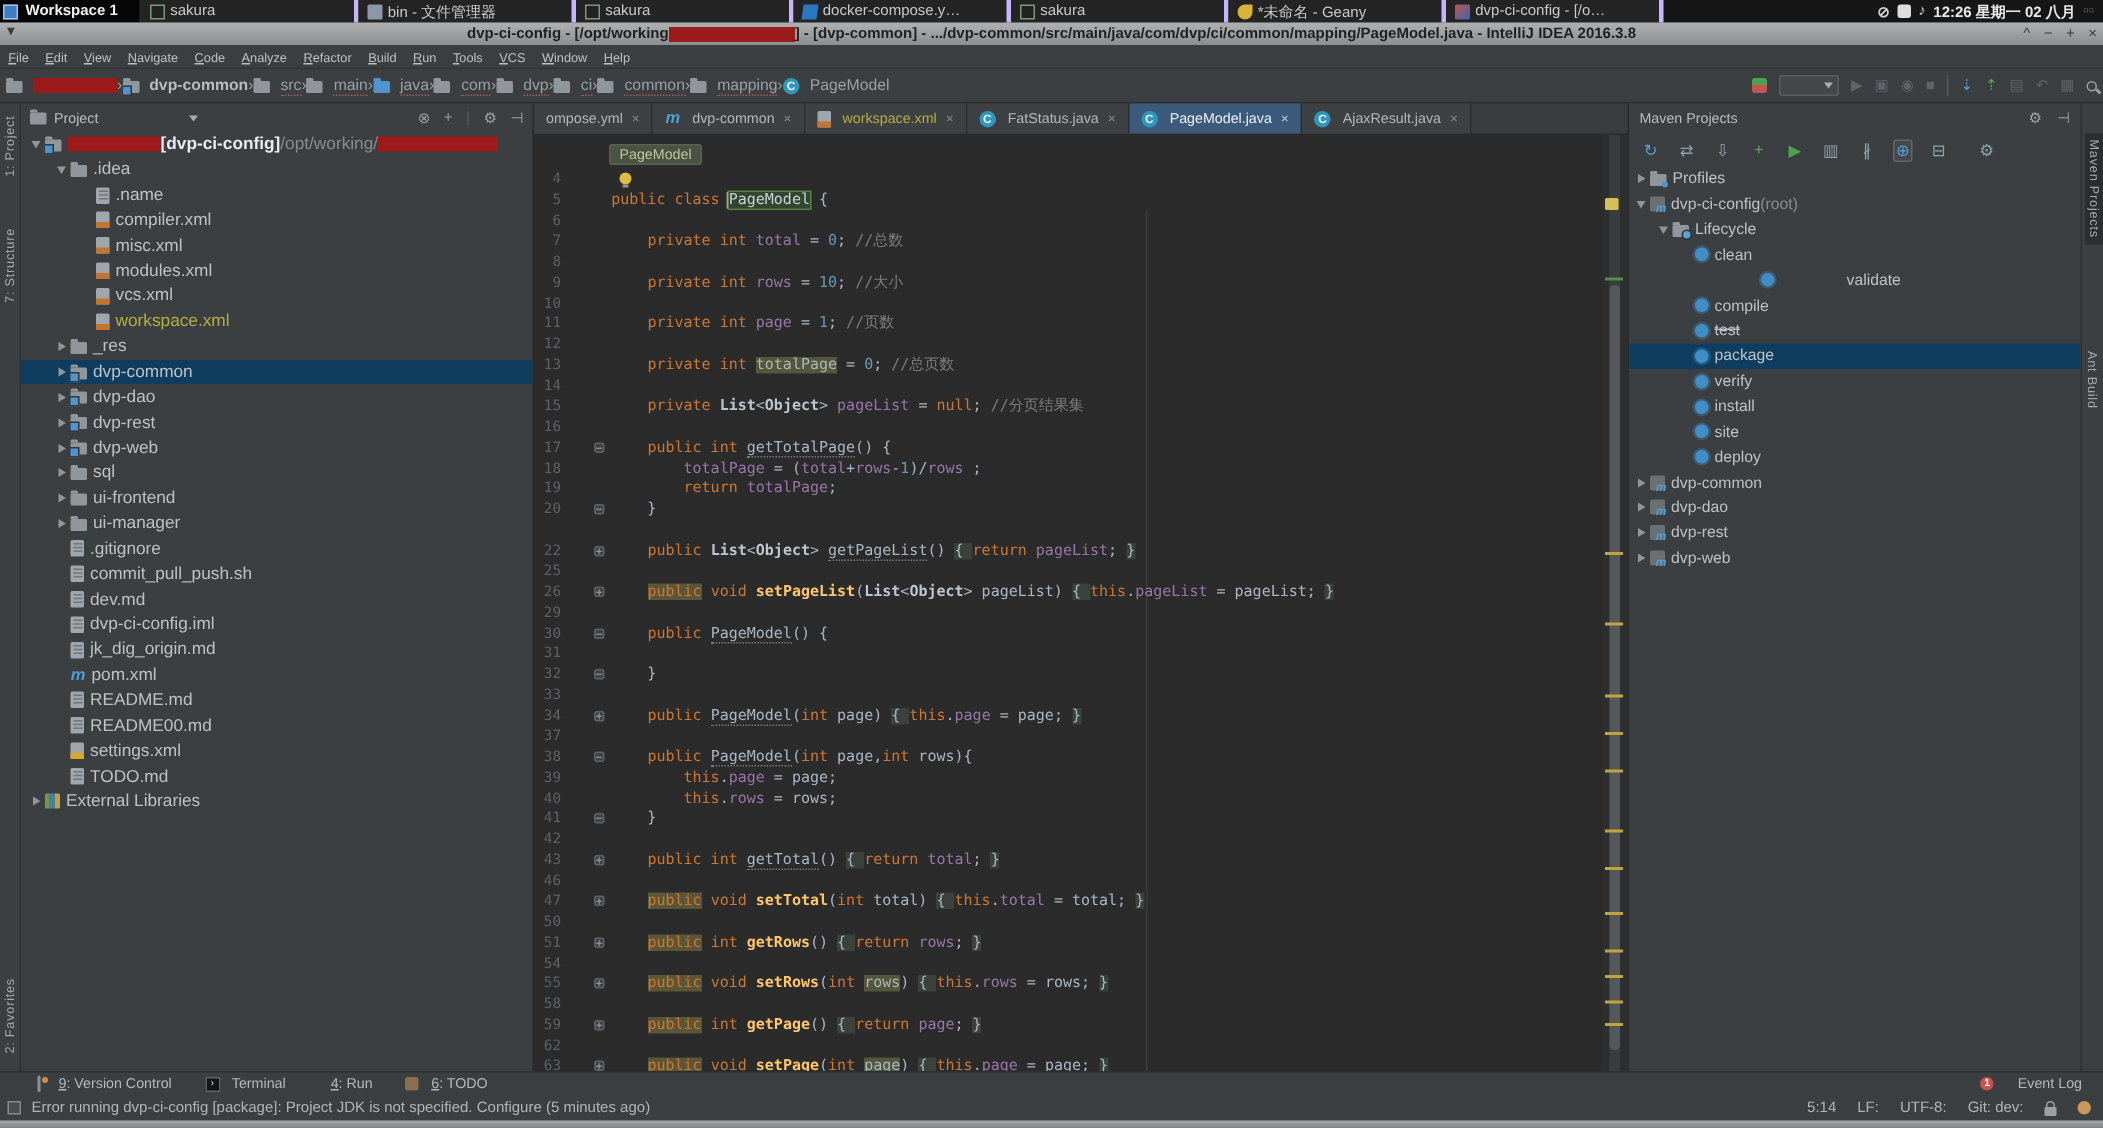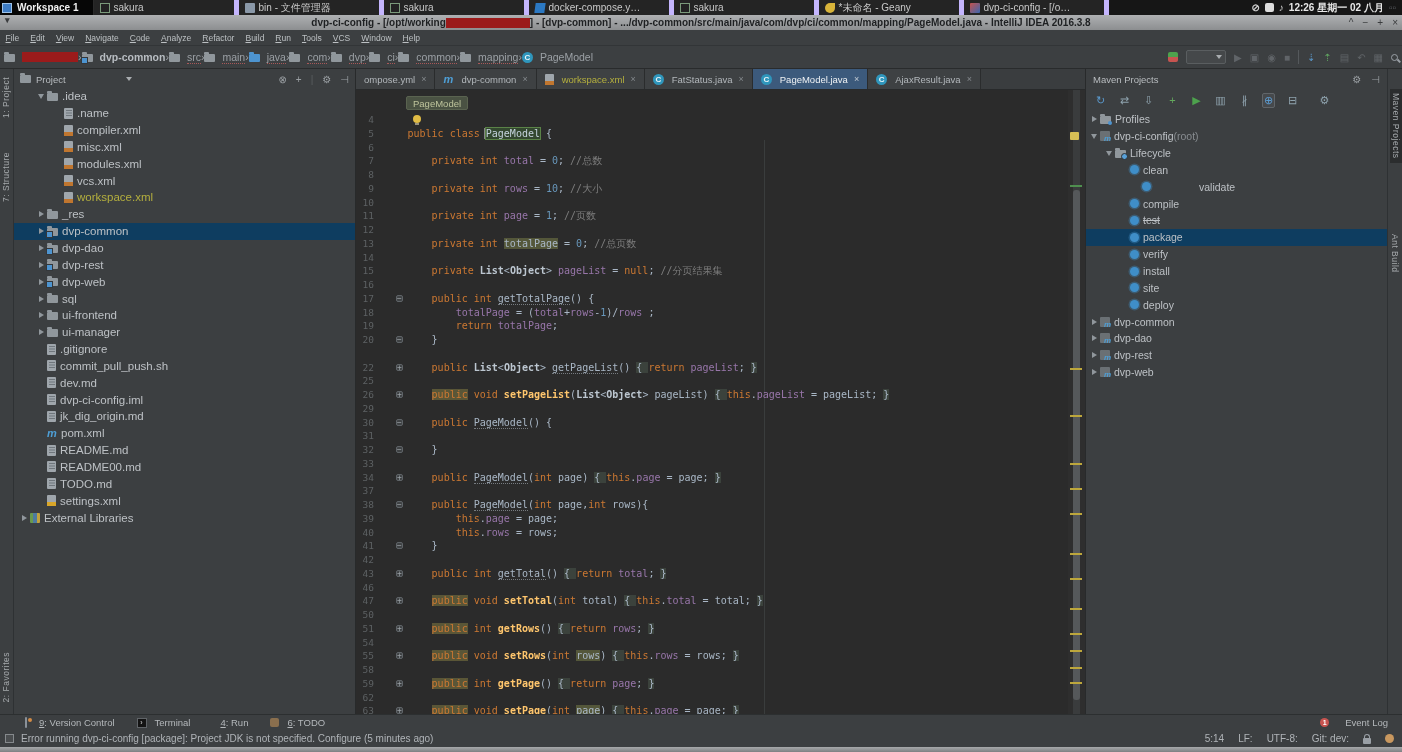--- a/index.html
+++ b/index.html
@@ -1,20 +1,20 @@
 <!DOCTYPE html>
 <html><head>
 <meta charset="utf-8">
 <style>
 *{margin:0;padding:0;box-sizing:border-box;}
 html,body{width:1402px;height:752px;overflow:hidden;background:#3c3f41;font-family:"Liberation Sans",sans-serif;}
 #taskbar{position:absolute;left:0;top:0;width:1402px;height:15px;background:#161616;display:flex;align-items:stretch;color:#c9c9c9;font-size:10px;}
 .tb-ws{background:#060606;color:#f0f0f0;font-weight:bold;display:flex;align-items:center;padding:0 14px 0 2px;gap:5px;border-right:1px solid #2a2a2a;}
 .tb-wsicon{width:10px;height:10px;background:#3e7cc4;border:1px solid #9ec2e8;}
-.tb-btn{flex:1;display:flex;align-items:center;gap:4px;padding:0 6px;border-right:5px solid #c4b5fd;background:#242424;max-width:145px;overflow:hidden;white-space:nowrap;}
+.tb-btn{flex:1;display:flex;align-items:center;gap:4px;padding:0 6px;border-right:3px solid #c4b5fd;background:#242424;max-width:145px;overflow:hidden;white-space:nowrap;}
 .tb-tray{margin-left:auto;display:flex;align-items:center;gap:5px;padding:0 6px;color:#e8e8e8;font-weight:bold;font-size:10px;}
 .ticon{width:10px;height:10px;display:inline-block;flex:none;position:relative;}
 .ticon-terminal{background:#222;border:1px solid #7a9a7a;}
 .ticon-folder{background:#8a98a8;border-radius:1px;}
 .ticon-vscode{background:#2b78c2;transform:skewX(-8deg);}
 .ticon-geany{background:#d8b43a;border-radius:50% 0 50% 50%;}
 .ticon-idea{background:linear-gradient(135deg,#c4534f,#3a66b0);border-radius:1px;}
 #titlebar{position:absolute;left:0;top:15px;width:1402px;height:15px;background:linear-gradient(#aeb0b2,#8c8e90);color:#1e2022;font-size:10px;font-weight:bold;display:flex;align-items:center;justify-content:center;white-space:nowrap;}
 #titlebar .winbtns{position:absolute;right:4px;top:0;height:15px;display:flex;align-items:center;gap:9px;color:#3a3c3e;font-weight:normal;font-size:10px;}
 #titlebar .tmenu{position:absolute;left:5px;top:0;color:#3a3c3e;font-size:9px;}
@@ -290,20 +290,28 @@
     <span class="caret-d" style="margin-left:55px;"></span>
     <span class="ph-icons">
       <span>⊗</span>
       <span>+</span>
       <span style="color:#5a5e61;">|</span>
       <span>⚙</span>
       <span>⊣</span>
     </span>
   </div>
   <div id="ptree">
+      <div class="trow" style="padding-left: 4px;">
+        <span class="arr o"></span>
+        <span class="ic ic-module"></span>
+        <span class="redact" style="width: 62px;"></span>
+        <span class="b"> [dvp-ci-config] </span>
+        <span class="dimt">/opt/working/</span>
+        <span class="redact" style="width: 80px;"></span>
+      </div>
       <div class="trow" style="padding-left: 21px;">
         <span class="arr o"></span>
         <span class="ic ic-folder"></span>
         <span>.idea</span>
       </div>
       <div class="trow" style="padding-left: 38px;">
         <span class="arr "></span>
         <span class="ic ic-page"></span>
         <span>.name</span>
       </div>
@@ -407,27 +415,27 @@
         <span class="ic ic-page"></span>
         <span>README.md</span>
       </div>
       <div class="trow" style="padding-left: 21px;">
         <span class="arr "></span>
         <span class="ic ic-page"></span>
         <span>README00.md</span>
       </div>
       <div class="trow" style="padding-left: 21px;">
         <span class="arr "></span>
+        <span class="ic ic-xml-yellow"></span>
+        <span>settings.xml</span>
+      </div>
+      <div class="trow" style="padding-left: 21px;">
+        <span class="arr "></span>
         <span class="ic ic-page"></span>
         <span>TODO.md</span>
-      </div>
-      <div class="trow" style="padding-left: 21px;">
-        <span class="arr "></span>
-        <span class="ic ic-xml-yellow"></span>
-        <span>settings.xml</span>
       </div>
       <div class="trow" style="padding-left: 4px;">
         <span class="arr c"></span>
         <span class="ic ic-lib"></span>
         <span>External Libraries</span>
       </div>
     </div>
 </div>
 
 <div id="editor">
@@ -711,21 +719,21 @@
       <div class="trow" style="padding-left: 17px;">
         <span class="arr o"></span>
         <span class="ic ic-folder-lifecycle"></span>
         <span>Lifecycle</span>
       </div>
       <div class="trow" style="padding-left: 32px;">
         <span class="arr "></span>
         <span class="ic ic-goal"></span>
         <span>clean</span>
       </div>
-      <div class="trow" style=" gap: 44px;">
+      <div class="trow" style="padding-left: 32px; gap: 44px;">
         <span class="arr "></span>
         <span class="ic ic-goal"></span>
         <span>validate</span>
       </div>
       <div class="trow" style="padding-left: 32px;">
         <span class="arr "></span>
         <span class="ic ic-goal"></span>
         <span>compile</span>
       </div>
       <div class="trow" style="padding-left: 32px;">

